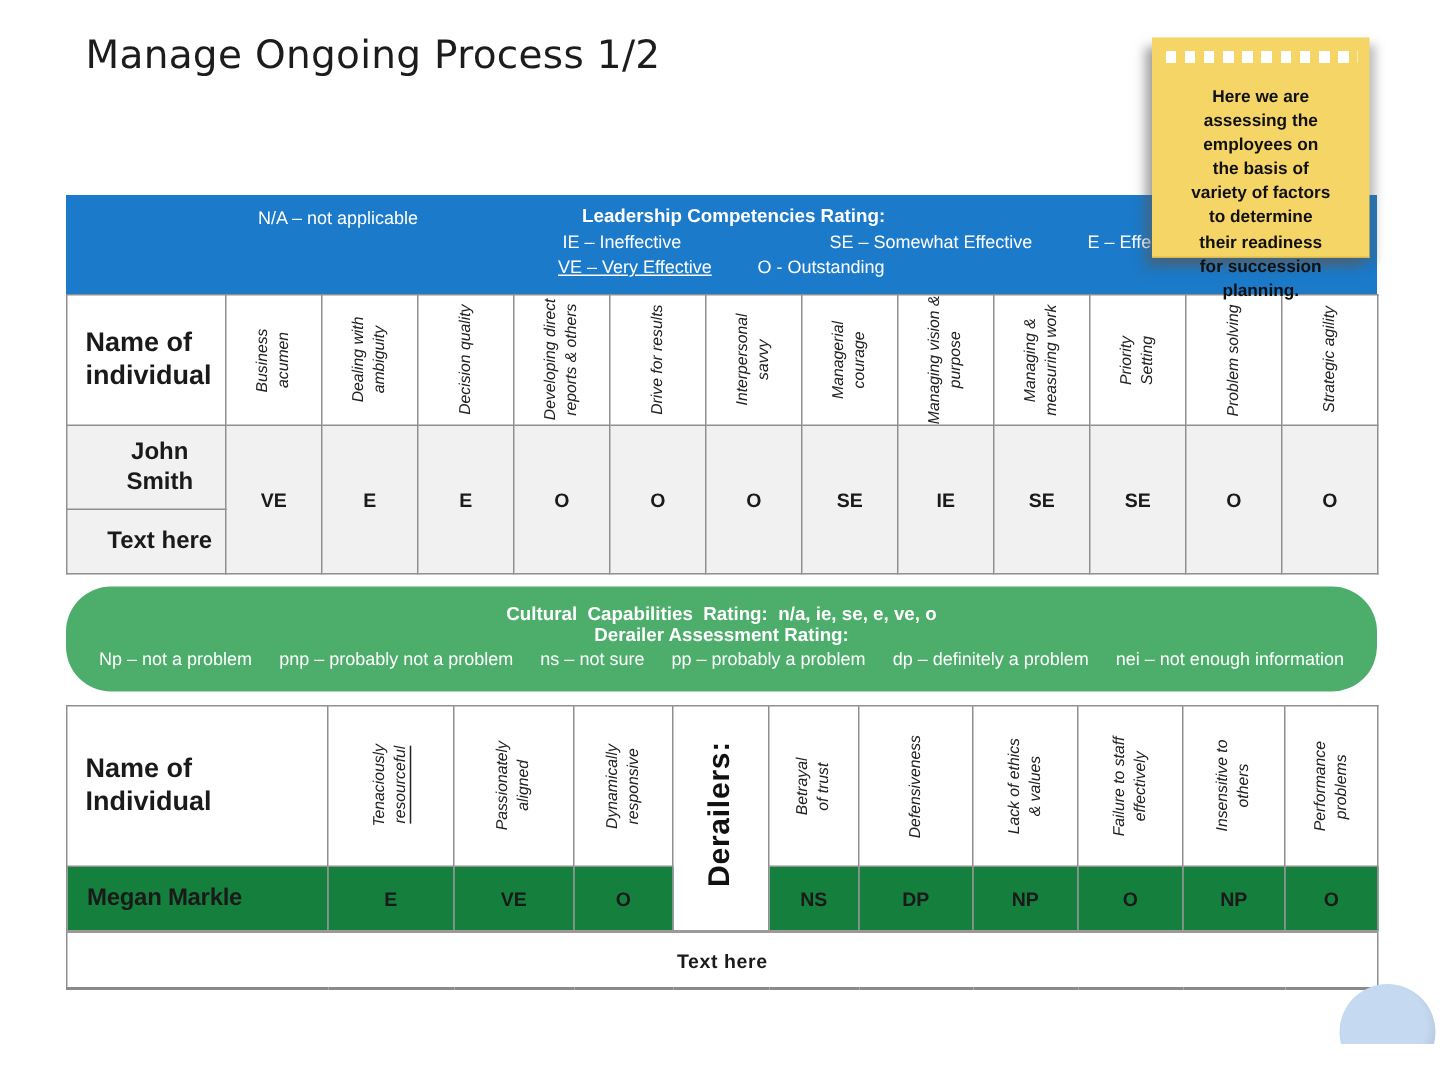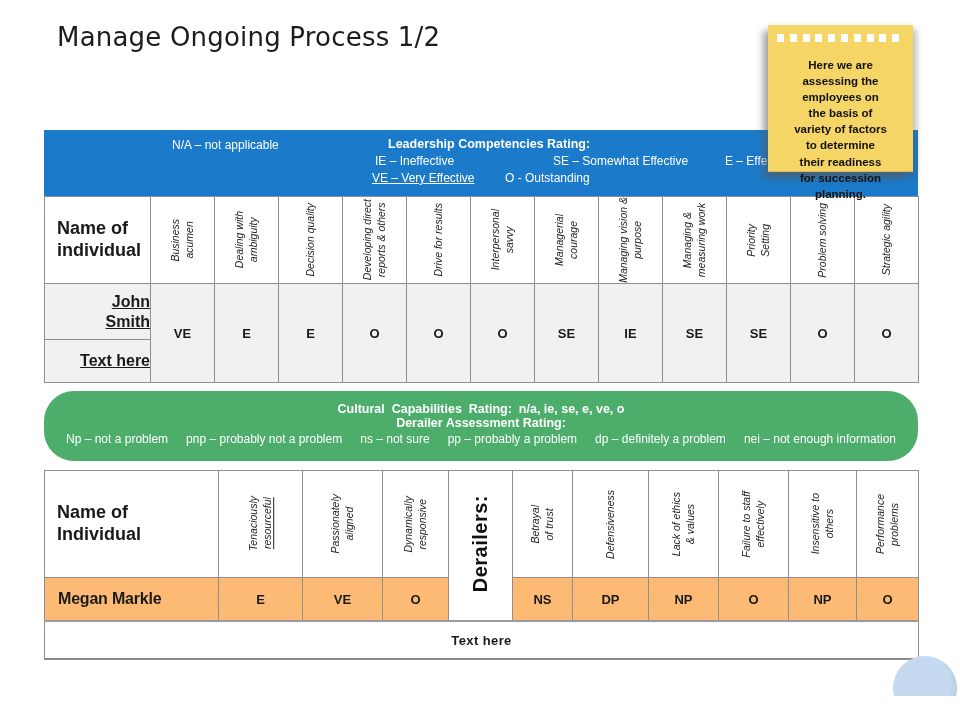--- a/index.html
+++ b/index.html
@@ -37,21 +37,21 @@
     white-space:pre-line; font-style:italic; font-size:10.5px; line-height:1.35;
     text-align:center; color:#222;
   }
   .hcell  { height:86px;  display:flex; align-items:center; justify-content:center; overflow:hidden; }
   .hcell2 { height:106px; display:flex; align-items:center; justify-content:center; overflow:hidden; }
 
   
   .t1 { position:absolute; left:44px; top:196px; width:874px; }
   .t1 .hdr th { background:#fff; }
   .t1 .name-h { text-align:left; padding-left:12px; font-weight:700; font-size:18px; line-height:1.2; background:#fff; }
-  .t1 .name-c { background:#f1f1f1; text-align:right; padding-left:18px; font-weight:700; font-size:16px; line-height:1.2;text-decoration:underline; }
+  .t1 .name-c { background:#f1f1f1; text-align:center; padding-left:18px; font-weight:700; font-size:16px; line-height:1.2; }
   .t1 .row1 td { height:55px; }
   .t1 .row2 td { height:42px; }
   .t1 .val { background:#f1f1f1; font-weight:700; font-size:13px; }
 
   
   .greenbar {
     position:absolute; left:44px; top:391px; width:874px; height:70px;
     background:#4dae6c; color:#fff; text-align:center;border-radius:30px;
   }
   .g1 { padding-top:11px; font-weight:700; font-size:12.5px; white-space:pre-wrap; }
@@ -61,21 +61,21 @@
   
   .t2 { position:absolute; left:44px; top:470px; width:874px; }
   .t2 .hdr2 th { background:#fff; }
   .t2 .name-h2 { text-align:left; padding-left:12px; font-weight:700; font-size:18px; line-height:1.2; background:#fff; }
   .ul { text-decoration:underline; }
   .der-cell { background:#ededed; }
   .derbig {
     display:inline-block; writing-mode:vertical-rl; transform:rotate(180deg);
     font-weight:700; font-size:20px; font-style:normal; letter-spacing:.5px; color:#111;
   }
-  .t2 .mrow td { height:42px; background:#fdba74; font-weight:700; }
+  .t2 .mrow td { height:42px; background:#15803d; font-weight:700; }
   .t2 .name-c2 { text-align:left; padding-left:13px; font-size:16px; letter-spacing:-.2px; }
   .t2 .val2 { font-size:13px; }
   .t2 .frow td {
     height:36px; background:#fff; font-weight:700; font-size:13px; letter-spacing:.4px;
     border-top:2px solid #9a9a9a; border-bottom:2px solid #8a8a8a;
   }
 
   
   .note {
     position:absolute; left:768px; top:25px; width:145px; height:146px;

